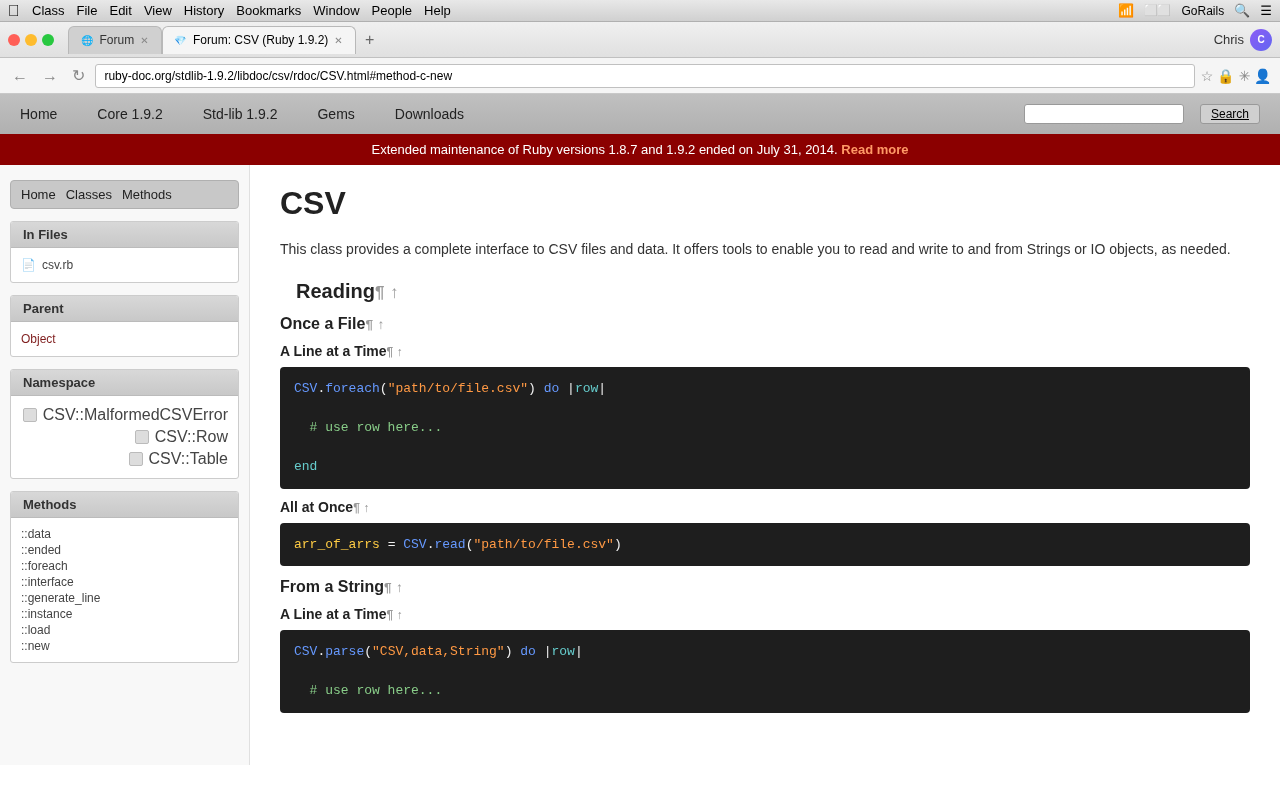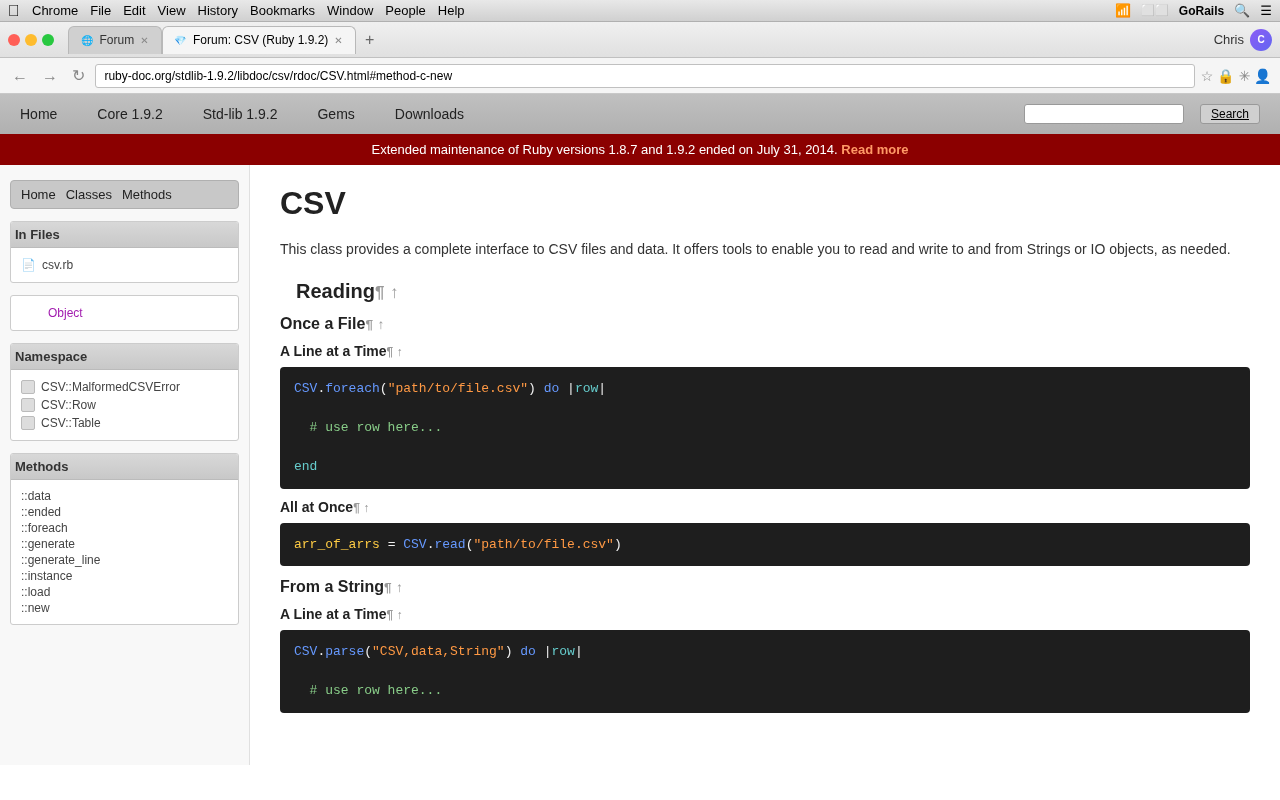--- a/index.html
+++ b/index.html
@@ -163,54 +163,54 @@
     }
     .sidebar-section {
       background: #fff;
       border: 1px solid #ccc;
       border-radius: 3px;
       margin-bottom: 12px;
       overflow: hidden;
     }
     .sidebar-section-header {
       background: linear-gradient(to bottom, #d8d8d8, #c8c8c8);
-      padding: 5px 4px;
+      padding: 5px 12px;
       font-size: 13px;
       font-weight: bold;
       color: #333;
       border-bottom: 1px solid #bbb;
     }
     .sidebar-section-content {
       padding: 8px 10px;
     }
     .sidebar-file-item {
       display: flex;
       align-items: center;
       gap: 6px;
       font-size: 12px;
       color: #444;
       padding: 2px 0;
     }
     .file-icon { font-size: 12px; color: #666; }
     .sidebar-link {
       display: block;
       font-size: 12px;
-      color: #a21caf;
+      color: #7f1d1d;
       text-decoration: none;
       padding: 2px 0;
-      margin-left: 27px;
     }
     .sidebar-namespace-item {
       display: flex;
       align-items: center;
       gap: 6px;
-      font-size: 12px;
+      font-size: 16px;
       color: #444;
       padding: 2px 0;
       cursor: pointer;
+      justify-content: flex-end;
     }
     .ns-icon {
       width: 14px; height: 14px;
       background: #ddd;
       border: 1px solid #bbb;
       border-radius: 2px;
     }
     .sidebar-method-item {
       font-size: 12px;
       color: #444;
@@ -277,33 +277,33 @@
     .comment-green { color: #88cc88; }
     .code-white { color: #f0f0f0; }
 
     strong { font-weight: bold; }
   </style>
 </head>
 <body>
 
 <div class="menubar">
   <span class="menubar-apple"></span>
-  <span class="menubar-item">Chrome</span>
+  <span class="menubar-item">Class</span>
   <span class="menubar-item">File</span>
   <span class="menubar-item">Edit</span>
   <span class="menubar-item">View</span>
   <span class="menubar-item">History</span>
   <span class="menubar-item">Bookmarks</span>
   <span class="menubar-item">Window</span>
   <span class="menubar-item">People</span>
   <span class="menubar-item">Help</span>
   <div class="menubar-right">
     <span>📶</span>
     <span style="font-size:11px; color:#333;">⬜⬜</span>
-    <span style="font-size:12px; font-weight:bold;">GoRails</span>
+    <span style="font-size:12px; font-weight:normal;">GoRails</span>
     <span>🔍</span>
     <span>☰</span>
   </div>
 </div>
 
 <div class="titlebar">
   <div class="window-controls">
     <button class="win-btn win-close"></button>
     <button class="win-btn win-min"></button>
     <button class="win-btn win-max"></button>
@@ -373,20 +373,21 @@
       <div class="sidebar-section-header">In Files</div>
       <div class="sidebar-section-content">
         <div class="sidebar-file-item">
           <span class="file-icon">📄</span>
           <span>csv.rb</span>
         </div>
       </div>
     </div>
 
     <div class="sidebar-section">
+      <div class="sidebar-section-header">Parent</div>
       <div class="sidebar-section-content">
         <a class="sidebar-link">Object</a>
       </div>
     </div>
 
     <div class="sidebar-section">
       <div class="sidebar-section-header">Namespace</div>
       <div class="sidebar-section-content">
         <div class="sidebar-namespace-item">
           <div class="ns-icon"></div>
@@ -402,21 +403,21 @@
         </div>
       </div>
     </div>
 
     <div class="sidebar-section">
       <div class="sidebar-section-header">Methods</div>
       <div class="sidebar-section-content">
         <div class="sidebar-method-item">::data</div>
         <div class="sidebar-method-item">::ended</div>
         <div class="sidebar-method-item">::foreach</div>
-        <div class="sidebar-method-item">::generate</div>
+        <div class="sidebar-method-item">::interface</div>
         <div class="sidebar-method-item">::generate_line</div>
         <div class="sidebar-method-item">::instance</div>
         <div class="sidebar-method-item">::load</div>
         <div class="sidebar-method-item">::new</div>
       </div>
     </div>
 
   </div>
 
   <div class="content">

